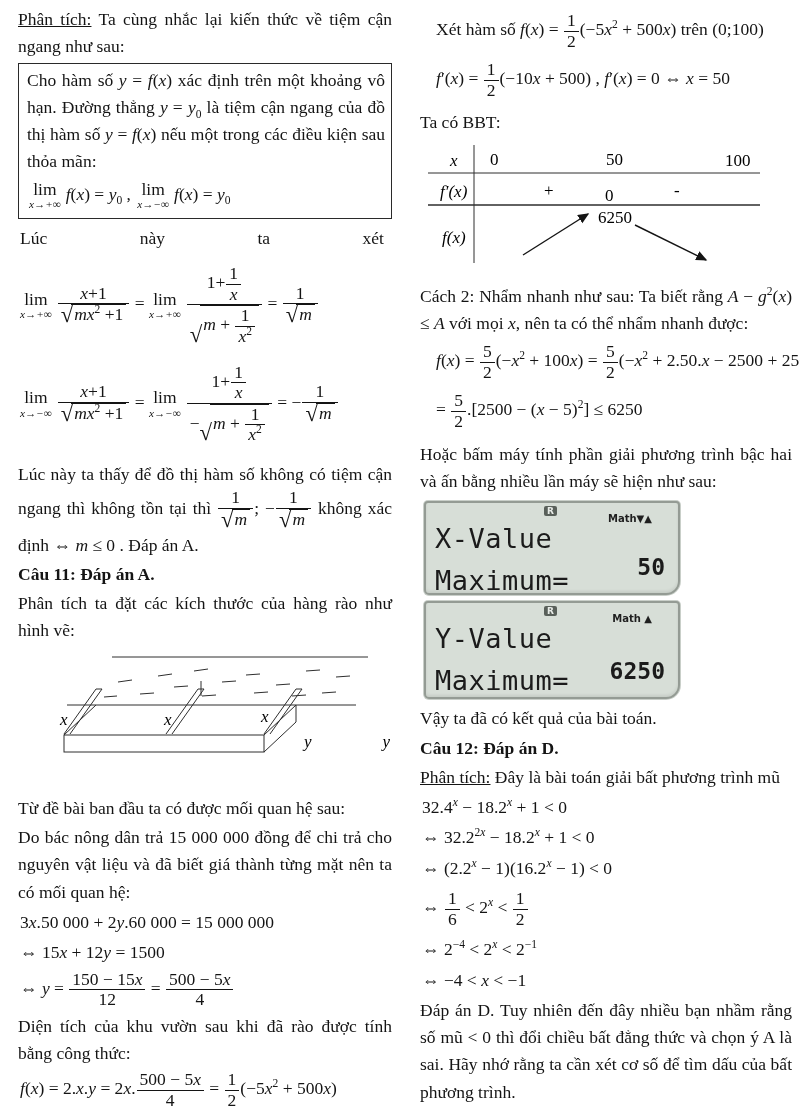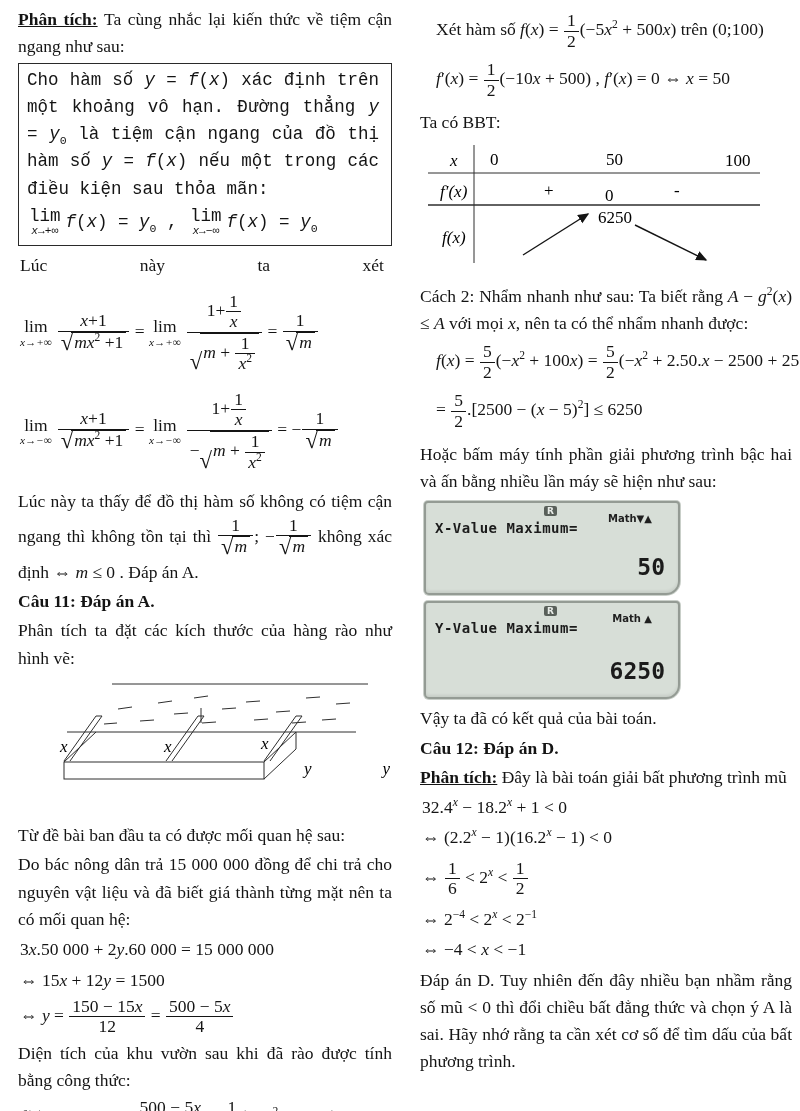--- a/index.html
+++ b/index.html
@@ -4,22 +4,22 @@
 <style>
   html,body{margin:0;padding:0;background:#fff;}
   .page{position:relative;width:800px;height:1111px;background:#fff;overflow:hidden;
         font-family:"Liberation Serif",serif;font-size:17.5px;line-height:1.56;color:#141414;}
   .col{position:absolute;top:6px;}
   .col.left{left:18px;width:374px;}
   .col.right{left:420px;width:372px;}
   p{margin:0 0 2px 0;}
   .just{text-align:justify;}
   .bold{font-weight:bold;}
-  .bold-ul{font-weight:bold;text-decoration:underline;}
-  .box{border:1.3px solid #2a2a2a;padding:3px 12px 7px 8px;margin:2px 0 5px 0;font-family:Liberation Mono, monospace;}
+  .bold-ul{font-weight:normal;text-decoration:underline;}
+  .box{border:1.3px solid #2a2a2a;padding:3px 6px 7px 8px;margin:2px 0 5px 0;}
   .jline{display:flex;justify-content:space-between;padding:1px 8px 0 2px;}
   .disp{margin:12px 0 16px 2px;}
   .eq{margin:3px 0 3px 2px;}
   .eqline{margin:5px 0 9px 16px;}
   .nowrap{white-space:nowrap;}
   
   .frac{display:inline-block;vertical-align:middle;text-align:center;line-height:1.12;padding:0 1px;}
   .frac>.num{display:block;border-bottom:1px solid #141414;padding:0 3px;}
   .frac>.den{display:block;padding:0 3px;}
   sup,sub{font-size:0.66em;line-height:0;}
@@ -37,21 +37,21 @@
   .fence{display:block;margin:4px 0 8px 0;}
   .bbt{display:block;margin:6px 0 10px 0;}
   
   .calc{position:relative;width:252px;height:90px;background:#d7ded7;border:2px solid #949b94;
         border-radius:4px 4px 14px 5px;box-shadow:0 0 0 1px #c9cfc9, inset 0 -2px 3px rgba(0,0,0,.08);
         margin:6px 0 2px 4px;font-family:"DejaVu Sans Mono",monospace;}
   .calc.c2{height:94px;}
   .badge{position:absolute;top:3px;left:118px;font:bold 9px "DejaVu Sans",sans-serif;
          background:#59605a;color:#e9ede9;padding:0 3px;border-radius:2px;}
   .mode{position:absolute;top:10px;right:26px;font:bold 10px "DejaVu Sans",sans-serif;color:#1f1f1f;letter-spacing:0;text-align:center;}
-  .clabel{position:absolute;top:15px;left:9px;font-weight:bold;font-size:14px;letter-spacing:0.5px;color:#1b1b1b;}
+  .clabel{position:absolute;top:15px;left:9px;font-weight:normal;font-size:27px;letter-spacing:0.5px;color:#1b1b1b;}
   .cval{position:absolute;bottom:7px;right:13px;font-weight:bold;font-size:23px;color:#1b1b1b;}
 </style>
 </head>
 <body>
 
 <div class="page">
 
   <div class="col left">
 
     <p class="just"><span class="bold-ul">Phân tích:</span><span> Ta cùng nhắc lại kiến thức về tiệm cận ngang như sau:</span></p>
@@ -207,20 +207,21 @@
       <span class="mode">Math ▲</span>
       <div class="clabel">Y-Value Maximum=</div>
       <div class="cval">6250</div>
     </div>
 
     <p style="margin-top:6px">Vậy ta đã có kết quả của bài toán.</p>
     <p class="bold">Câu 12: Đáp án D.</p>
     <p class="just"><span class="bold-ul">Phân tích:</span><span> Đây là bài toán giải bất phương trình mũ</span></p>
 
     <div class="eq"><span>32.4</span><sup><i>x</i></sup><span> − 18.2</span><sup><i>x</i></sup><span> + 1 &lt; 0</span></div>
+    <div class="eq"><span>⇔ 32.2</span><sup><span>2</span><i>x</i></sup><span> − 18.2</span><sup><i>x</i></sup><span> + 1 &lt; 0</span></div>
     <div class="eq"><span>⇔ (2.2</span><sup><i>x</i></sup><span> − 1)(16.2</span><sup><i>x</i></sup><span> − 1) &lt; 0</span></div>
     <div class="eq" style="margin:7px 0 7px 2px"><span>⇔ </span><span class="frac"><span class="num"><span>1</span></span><span class="den"><span>6</span></span></span><span> &lt; 2</span><sup><i>x</i></sup><span> &lt; </span><span class="frac"><span class="num"><span>1</span></span><span class="den"><span>2</span></span></span></div>
     <div class="eq"><span>⇔ 2</span><sup><span>−4</span></sup><span> &lt; 2</span><sup><i>x</i></sup><span> &lt; 2</span><sup><span>−1</span></sup></div>
     <div class="eq"><span>⇔ −4 &lt; </span><i>x</i><span> &lt; −1</span></div>
 
     <p class="just">Đáp án D. Tuy nhiên đến đây nhiều bạn nhầm rằng số mũ &lt; 0 thì đổi chiều bất đẳng thức và chọn ý A là sai. Hãy nhớ rằng ta cần xét cơ số để tìm dấu của bất phương trình.</p>
   </div>
 </div>
 
 </body></html>

